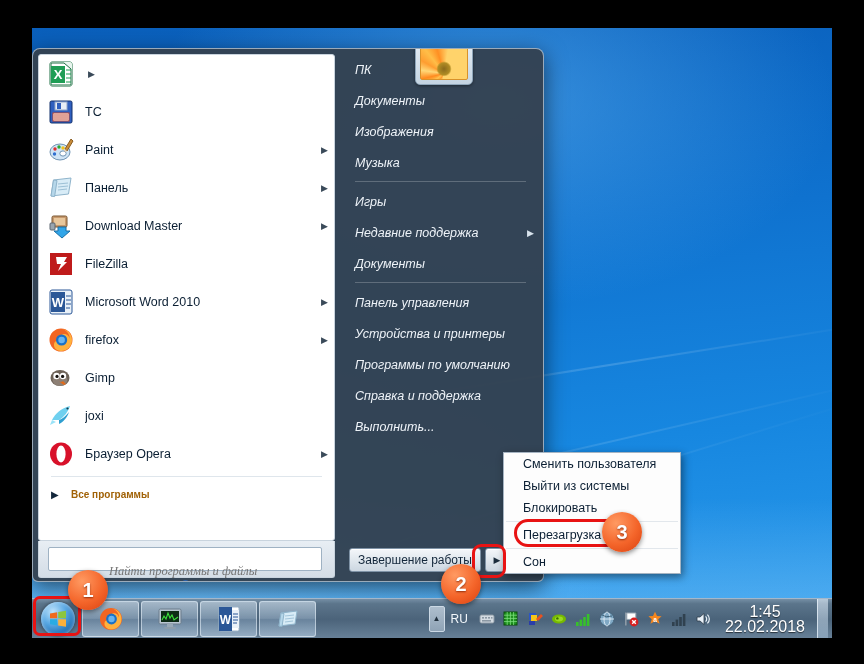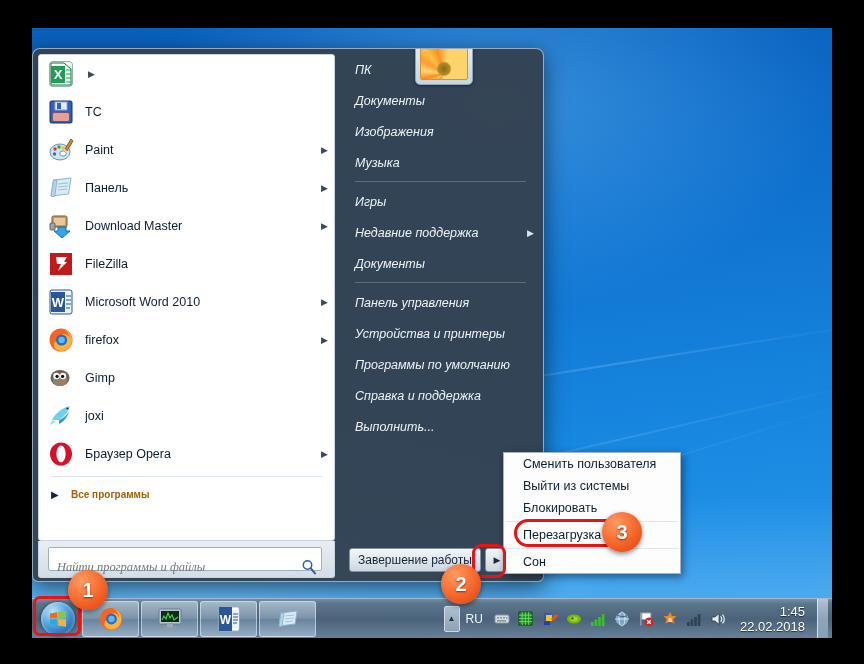--- a/index.html
+++ b/index.html
@@ -128,20 +128,21 @@
     border-radius: 0 0 3px 3px;
   }
   #search-box {
     position: absolute; left: 9px; top: 6px;
     width: 274px; height: 24px;
     background: #fff;
     border: 1px solid #9fb2c3;
     border-radius: 2px;
     display: flex; align-items: center;
     padding: 16px 4px 0 8px;
+    flex-direction: column;
   }
   #search-input {
     border: 0; outline: 0; flex: 1 1 auto;
     font-family: "Liberation Serif", serif;
     font-style: italic;
     font-size: 12.5px;
     color: #55606b;
     background: transparent;
   }
   #search-icon { width: 16px; height: 16px; flex: 0 0 16px; }
@@ -249,22 +250,22 @@
     background: linear-gradient(180deg,#aebecd,#8fa3b6);
     border: 1px solid #ccd9e5;
     border-radius: 2px;
     display: flex; align-items: center; justify-content: center;
     font-size: 8px; color: #22313f;
     margin-right: 6px;
   }
   #lang { color: #f2f7fb; font-size: 12px; margin-right: 7px; }
   .tray-icon { width: 16px; height: 16px; margin: 0 4px; }
   #clock {
-    color: #fff; font-size: 13px; line-height: 15px;
-    text-align: right; margin-left: 10px; margin-right: 6px;
+    color: #fff; font-size: 16px; line-height: 15px;
+    text-align: center; margin-left: 10px; margin-right: 6px;
     text-shadow: 0 1px 1px rgba(0,0,0,0.6);
   }
   #show-desktop {
     width: 11px; height: 100%;
     margin-left: 6px;
     background: linear-gradient(180deg, rgba(226,238,250,0.6), rgba(160,186,210,0.55));
     border-left: 1px solid rgba(240,248,255,0.7);
   }
 
   

